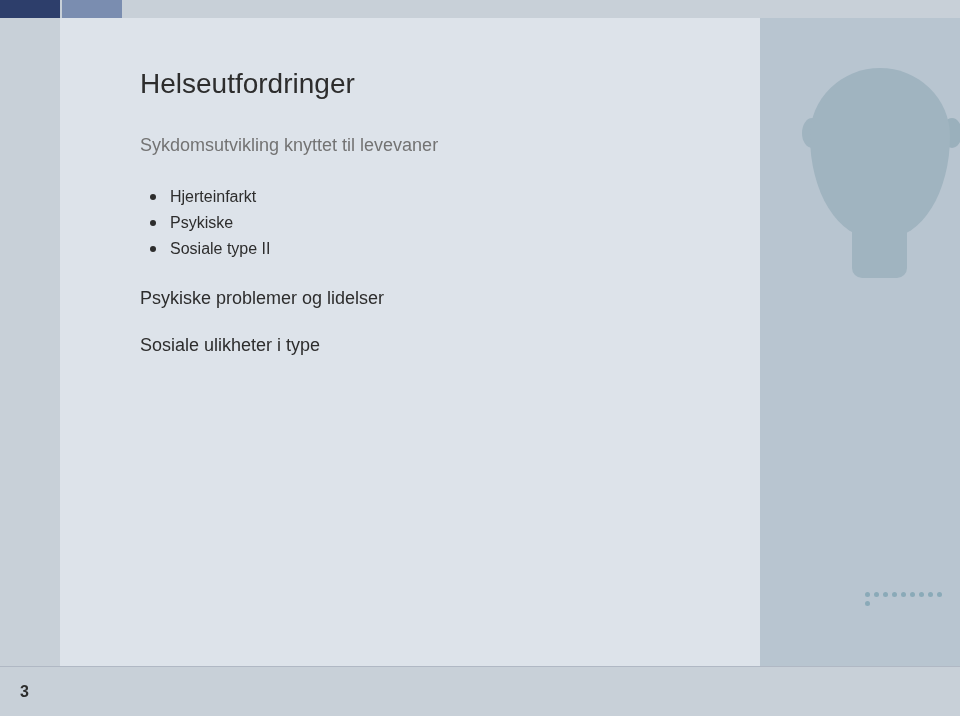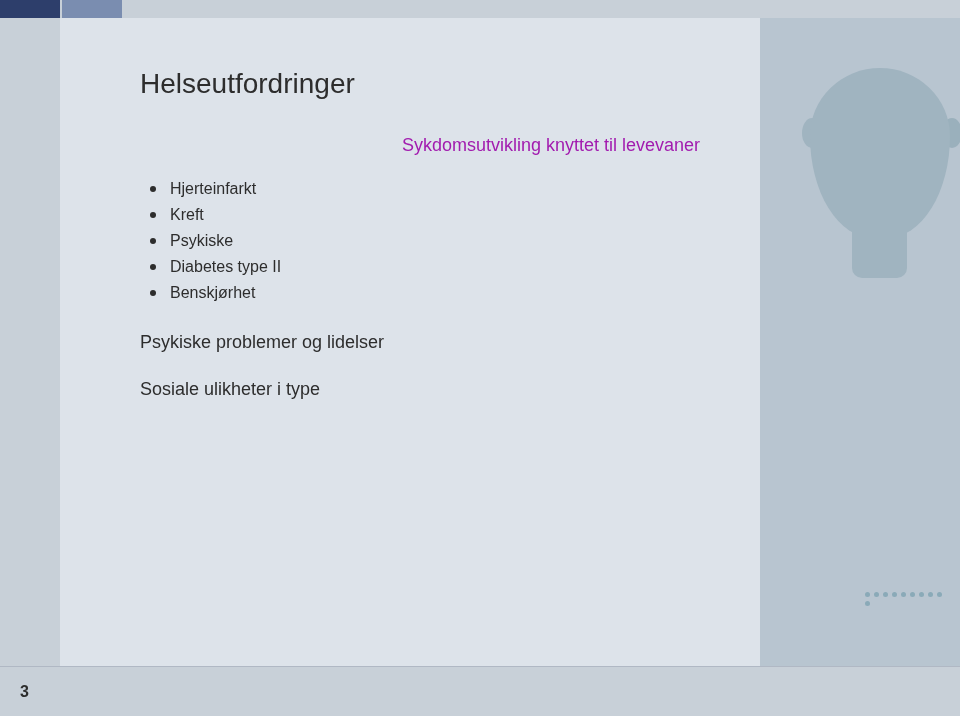--- a/index.html
+++ b/index.html
@@ -149,24 +149,23 @@
       font-size: 28px;
       font-weight: normal;
       color: #2d2d2d;
       margin-bottom: 35px;
       font-family: Arial, Helvetica, sans-serif;
     }
 
     
     .slide-subtitle {
       font-size: 18px;
-      color: #a21caf;
-      margin-bottom: 20px;
+      color: #737373;
+      margin-bottom: 28px;
       font-weight: normal;
-      text-align: right;
     }
 
     
     .bullet-list {
       list-style: none;
       margin-bottom: 24px;
       margin-left: 10px;
     }
 
     .bullet-list li {
@@ -238,33 +237,25 @@
 
     <p class="slide-subtitle">Sykdomsutvikling knyttet til levevaner</p>
 
     <ul class="bullet-list">
       <li>
         <span class="bullet-dot"></span>
         <span>Hjerteinfarkt</span>
       </li>
       <li>
         <span class="bullet-dot"></span>
-        <span>Kreft</span>
-      </li>
-      <li>
-        <span class="bullet-dot"></span>
         <span>Psykiske</span>
       </li>
       <li>
         <span class="bullet-dot"></span>
-        <span>Diabetes type II</span>
-      </li>
-      <li>
-        <span class="bullet-dot"></span>
-        <span>Benskjørhet</span>
+        <span>Sosiale type II</span>
       </li>
     </ul>
 
     <p class="section-text">Psykiske problemer og lidelser</p>
 
     <p class="section-text">Sosiale ulikheter i type</p>
 
   </div>
 
   <div class="right-decoration">

